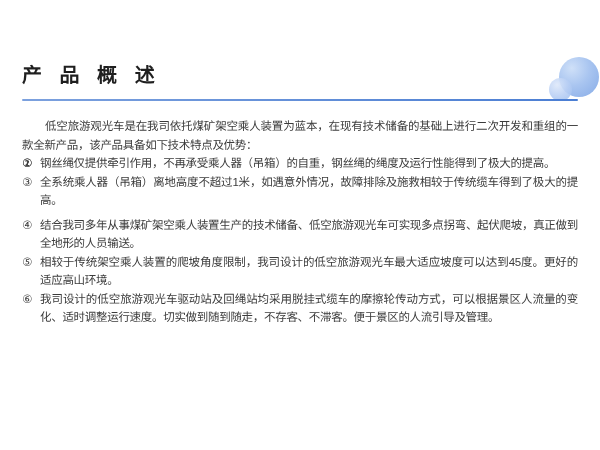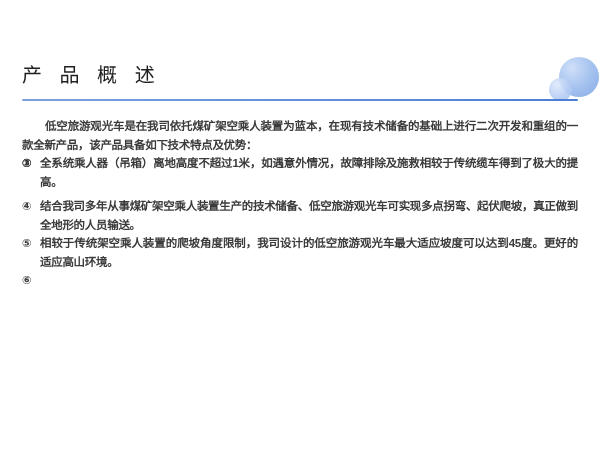--- a/index.html
+++ b/index.html
@@ -14,21 +14,21 @@
     background: #ffffff;
     overflow: hidden;
     font-family: "Liberation Sans", "DejaVu Sans", sans-serif;
   }
   
   .slide-title {
     position: absolute;
     left: 22px;
     top: 59px;
     font-size: 20px;
-    font-weight: 400;
+    font-weight: 700;
     color: #1f1f1f;
     letter-spacing: 6px;
     white-space: nowrap;
   }
   .title-rule {
     position: absolute;
     left: 22px;
     top: 99px;
     width: 556px;
     height: 2px;
@@ -59,21 +59,20 @@
   .content {
     position: absolute;
     left: 22px;
     top: 117px;
     width: 556px;
     font-size: 11.5px;
     letter-spacing: -0.3px;
     line-height: 18.5px;
     color: #3b3b3b;
     text-align: justify;
-    font-weight: bold;
   }
   .intro {
     margin: 0;
     text-indent: 2em;
   }
   .feature {
     position: relative;
     margin: 0;
     padding-left: 18px;
   }
@@ -101,35 +100,37 @@
   <div class="content">
 
     <p class="intro">低空旅游观光车是在我司依托煤矿架空乘人装置为蓝本，在现有技术储备的基础上进行二次开发和重组的一款全新产品，该产品具备如下技术特点及优势：</p>
 
     <div class="feature">
       <span class="num">①</span>
     </div>
 
     <div class="feature">
       <span class="num">②</span>
+      <span>钢丝绳仅提供牵引作用，不再承受乘人器（吊箱）的自重，钢丝绳的绳度及运行性能得到了极大的提高。</span>
     </div>
 
     <div class="feature">
       <span class="num">③</span>
       <span>全系统乘人器（吊箱）离地高度不超过1米，如遇意外情况，故障排除及施救相较于传统缆车得到了极大的提高。</span>
     </div>
 
     <div class="feature feature-gap">
       <span class="num">④</span>
       <span>结合我司多年从事煤矿架空乘人装置生产的技术储备、低空旅游观光车可实现多点拐弯、起伏爬坡，真正做到全地形的人员输送。</span>
     </div>
 
     <div class="feature">
       <span class="num">⑤</span>
       <span>相较于传统架空乘人装置的爬坡角度限制，我司设计的低空旅游观光车最大适应坡度可以达到45度。更好的适应高山环境。</span>
     </div>
 
     <div class="feature">
       <span class="num">⑥</span>
+      <span>我司设计的低空旅游观光车驱动站及回绳站均采用脱挂式缆车的摩擦轮传动方式，可以根据景区人流量的变化、适时调整运行速度。切实做到随到随走，不存客、不滞客。便于景区的人流引导及管理。</span>
     </div>
 
   </div>
 </div>
 
 </body></html>

